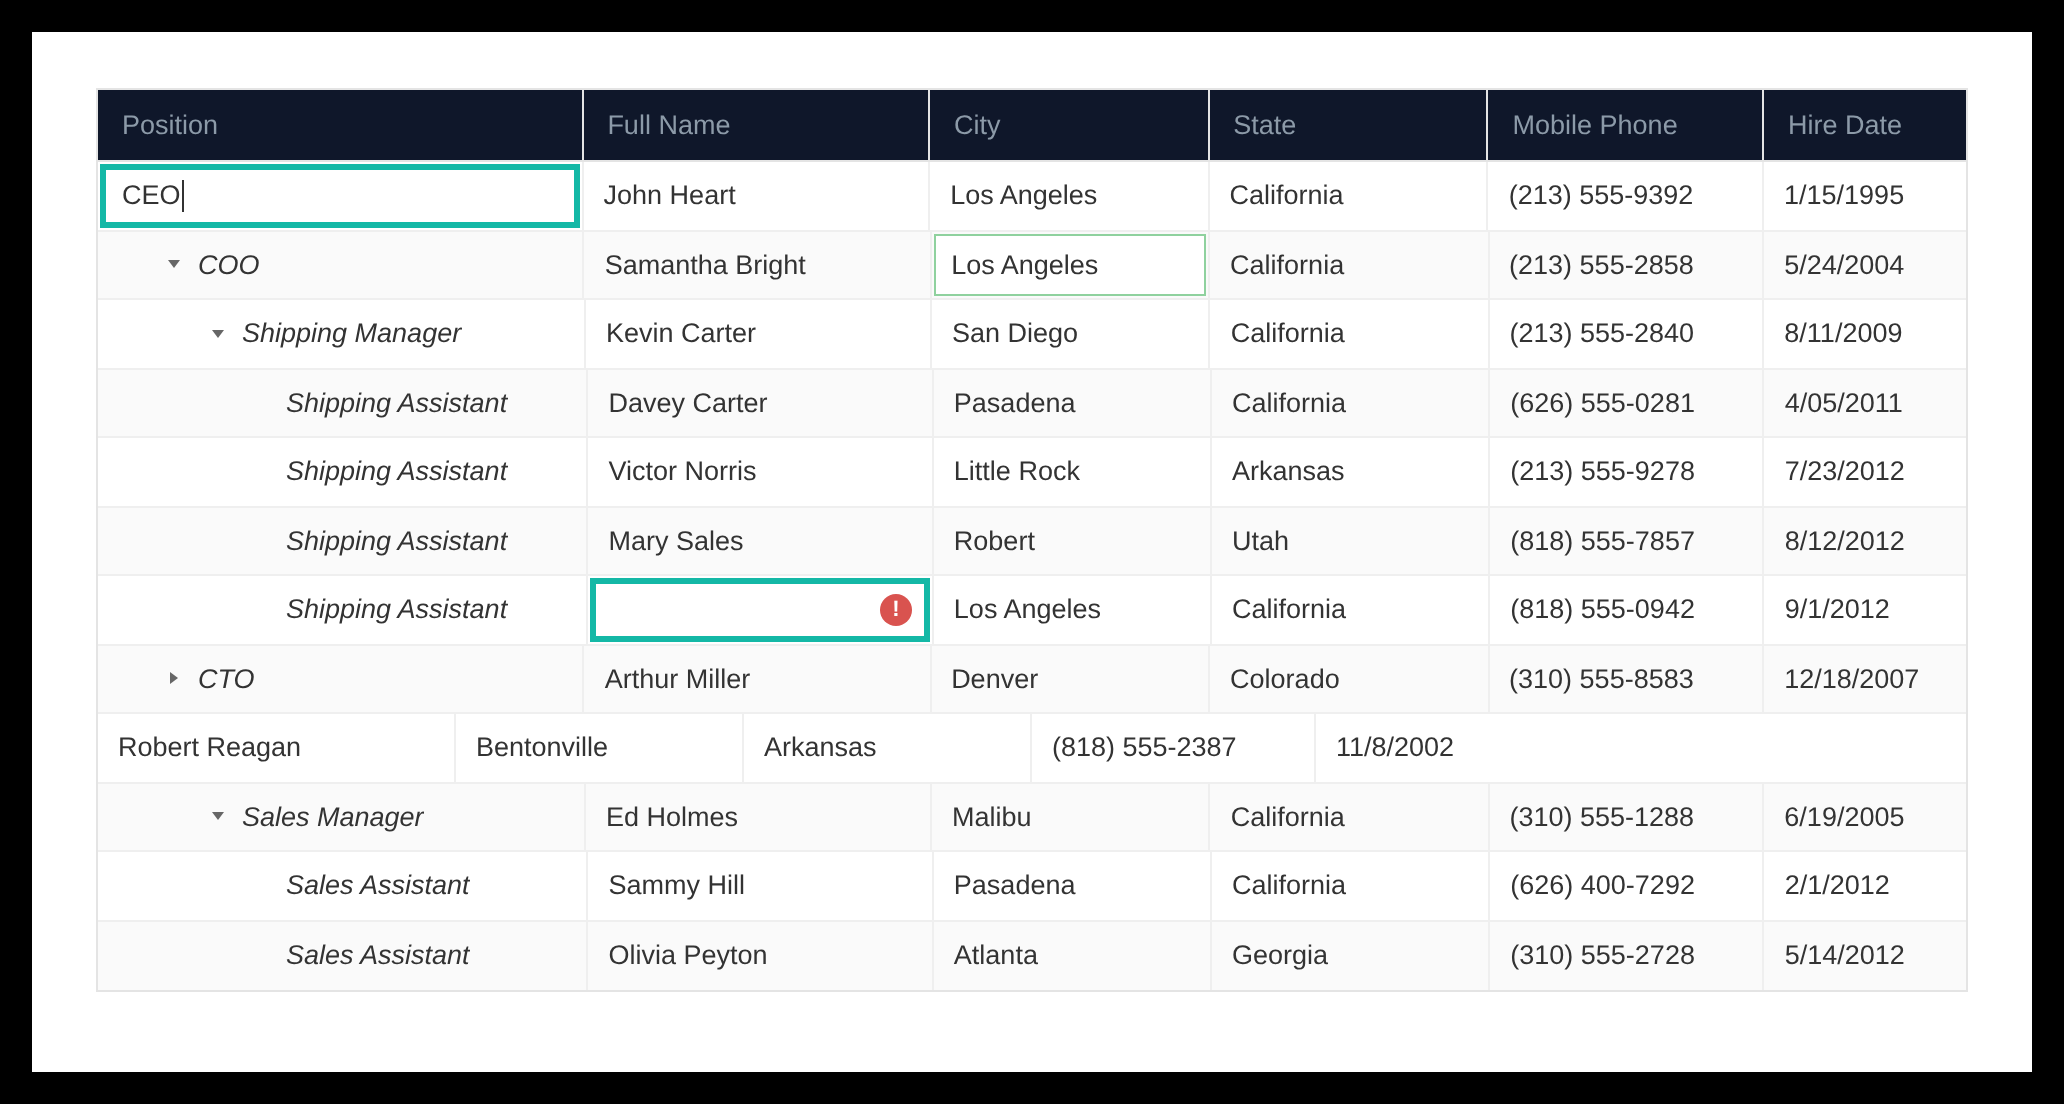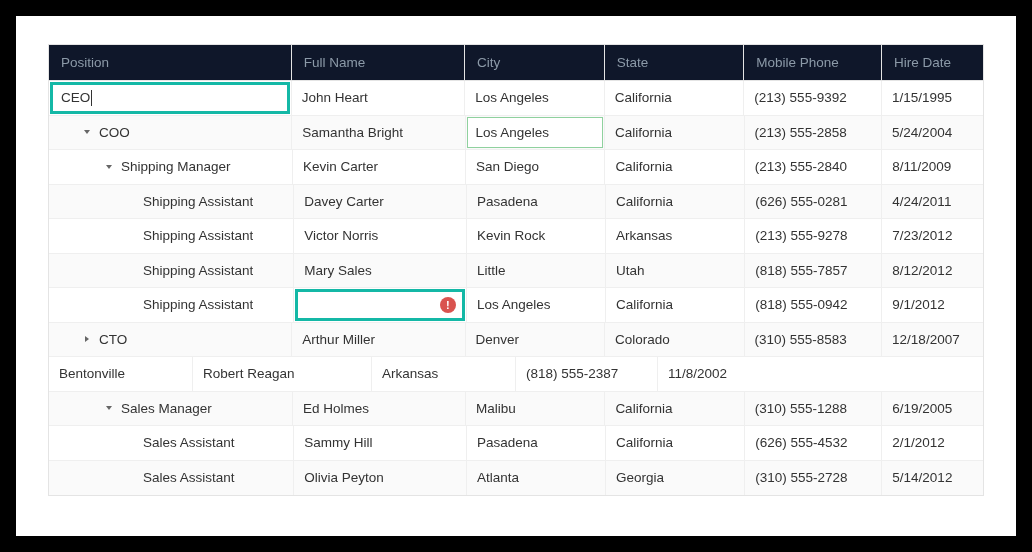--- a/index.html
+++ b/index.html
@@ -74,21 +74,21 @@
     display:inline-flex;
     width:12px;
     height:12px;
     margin-right:6px;
     align-items:center;
     justify-content:center;
     color:#666;
   }
   .expander svg { width:8px; height:8px; display:block; }
 
-  .pos-text { overflow:hidden; text-overflow:ellipsis; }
+  .pos-text { overflow:hidden; text-overflow:ellipsis;font-style:italic; }
 
   .edit-red {
     position:absolute;
     inset:1px;
     border:3px solid #14b8a6;
     background:#fff;
     display:flex;
     align-items:center;
     padding:0 8px;
   }
@@ -185,38 +185,38 @@
             <div class="cell col-date">8/11/2009</div>
           </div>
           <div class="row alt">
             <div class="cell col-pos" style="padding-left: 94px;">
               <span class="pos-text">Shipping Assistant</span>
             </div>
             <div class="cell col-name">Davey Carter</div>
             <div class="cell col-city">Pasadena</div>
             <div class="cell col-state">California</div>
             <div class="cell col-phone">(626) 555-0281</div>
-            <div class="cell col-date">4/24/2011</div>
+            <div class="cell col-date">4/05/2011</div>
           </div>
           <div class="row">
             <div class="cell col-pos" style="padding-left: 94px;">
               <span class="pos-text">Shipping Assistant</span>
             </div>
             <div class="cell col-name">Victor Norris</div>
-            <div class="cell col-city">Kevin Rock</div>
+            <div class="cell col-city">Little Rock</div>
             <div class="cell col-state">Arkansas</div>
             <div class="cell col-phone">(213) 555-9278</div>
             <div class="cell col-date">7/23/2012</div>
           </div>
           <div class="row alt">
             <div class="cell col-pos" style="padding-left: 94px;">
               <span class="pos-text">Shipping Assistant</span>
             </div>
             <div class="cell col-name">Mary Sales</div>
-            <div class="cell col-city">Little</div>
+            <div class="cell col-city">Robert</div>
             <div class="cell col-state">Utah</div>
             <div class="cell col-phone">(818) 555-7857</div>
             <div class="cell col-date">8/12/2012</div>
           </div>
           <div class="row">
             <div class="cell col-pos" style="padding-left: 94px;">
               <span class="pos-text">Shipping Assistant</span>
             </div>
             <div class="cell col-name">
               <div class="edit-red">
@@ -237,22 +237,22 @@
               </span>
               <span class="pos-text">CTO</span>
             </div>
             <div class="cell col-name">Arthur Miller</div>
             <div class="cell col-city">Denver</div>
             <div class="cell col-state">Colorado</div>
             <div class="cell col-phone">(310) 555-8583</div>
             <div class="cell col-date">12/18/2007</div>
           </div>
           <div class="row">
+            <div class="cell col-name">Robert Reagan</div>
             <div class="cell col-city">Bentonville</div>
-            <div class="cell col-name">Robert Reagan</div>
             <div class="cell col-state">Arkansas</div>
             <div class="cell col-phone">(818) 555-2387</div>
             <div class="cell col-date">11/8/2002</div>
           </div>
           <div class="row alt">
             <div class="cell col-pos" style="padding-left: 54px;">
               <span class="expander">
                 <svg viewBox="0 0 8 8">
                   <path d="M1 2 L4 6 L7 2 Z" fill="#666"></path>
                 </svg>
@@ -265,21 +265,21 @@
             <div class="cell col-phone">(310) 555-1288</div>
             <div class="cell col-date">6/19/2005</div>
           </div>
           <div class="row">
             <div class="cell col-pos" style="padding-left: 94px;">
               <span class="pos-text">Sales Assistant</span>
             </div>
             <div class="cell col-name">Sammy Hill</div>
             <div class="cell col-city">Pasadena</div>
             <div class="cell col-state">California</div>
-            <div class="cell col-phone">(626) 555-4532</div>
+            <div class="cell col-phone">(626) 400-7292</div>
             <div class="cell col-date">2/1/2012</div>
           </div>
           <div class="row alt">
             <div class="cell col-pos" style="padding-left: 94px;">
               <span class="pos-text">Sales Assistant</span>
             </div>
             <div class="cell col-name">Olivia Peyton</div>
             <div class="cell col-city">Atlanta</div>
             <div class="cell col-state">Georgia</div>
             <div class="cell col-phone">(310) 555-2728</div>

